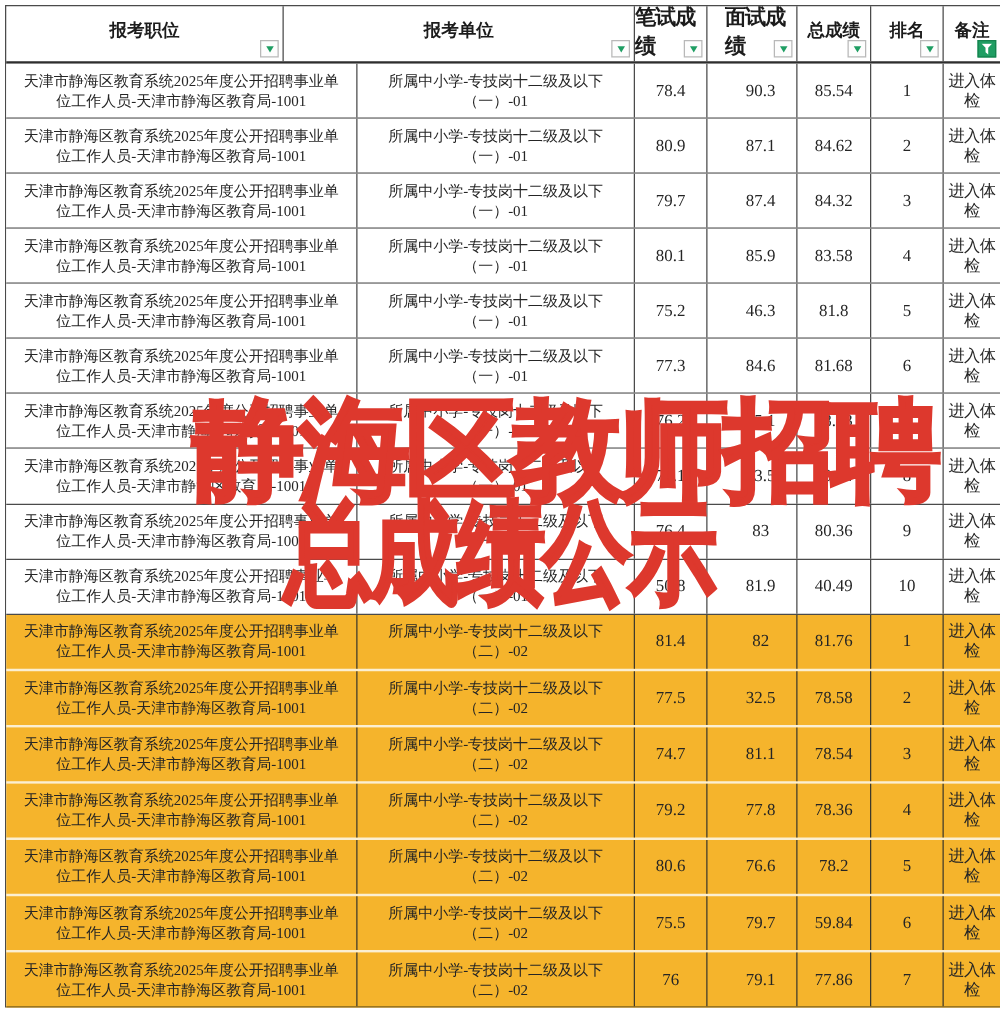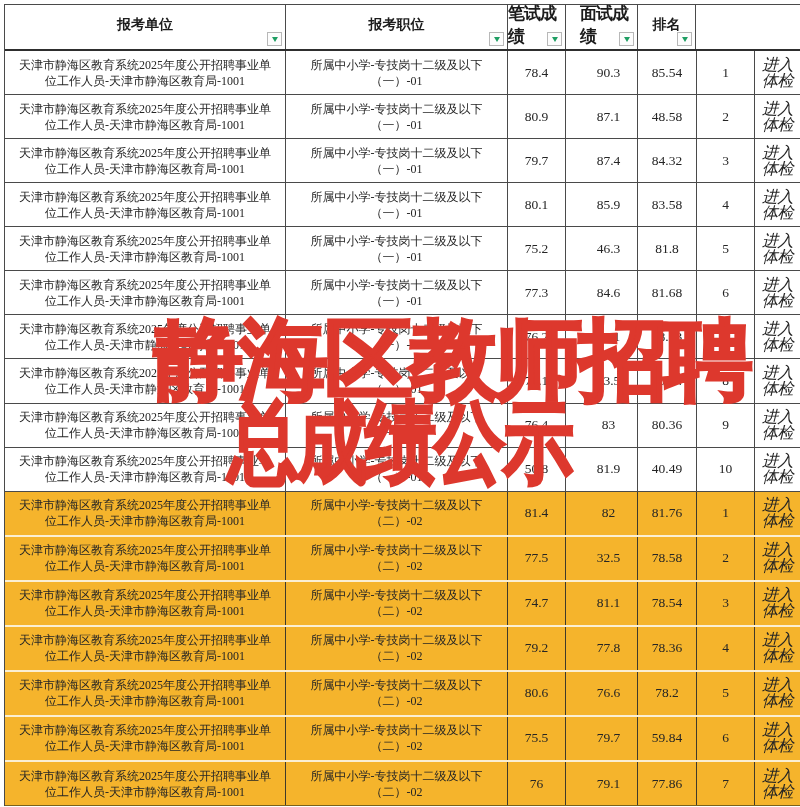--- a/index.html
+++ b/index.html
@@ -22,68 +22,80 @@
       border-top:5px solid #1f9e63;}
   .filter-btn.active{background:#1f9e63;border-color:#15824e;}
   .funnel{width:9px;height:9px;background:#ffffff;
       clip-path:polygon(0 0,100% 0,62% 42%,62% 100%,38% 80%,38% 42%);}
   
   #tbody{display:flex;flex-direction:column;height:755px;}
   .tr{flex:1 1 0;display:flex;border-bottom:1px solid #4a4a4a;background:#fff;}
   .td{box-sizing:border-box;border-right:1px solid #4a4a4a;
       display:flex;flex-direction:column;align-items:center;justify-content:center;
       text-align:center;font-size:12px;line-height:16px;color:#252525;padding:1px 2px;}
-  .td.c7{border-right:none;font-size:16px;letter-spacing:-0.5px;font-style:italic;}
+  .td.c7{border-right:none;font-size:13px;letter-spacing:-0.5px;}
   .num{font-size:13.5px;}
   .tr.hl{background:#f5b42c;}
   .tr.hl .td{border-right-color:#3f3a2a;}
   .tr.hl{border-bottom:2px solid #fbefd2;}
   .tr.hl:last-child{border-bottom:1px solid #7c611c;}
   
   .wm{position:absolute;left:0;width:800px;text-align:center;z-index:5;pointer-events:none;
       font-family:"Liberation Sans",sans-serif;font-weight:900;color:#dd382d;
       -webkit-text-stroke:3px #dd382d;
       text-shadow:0 0 2px rgba(255,255,255,0.75), 0 0 1px rgba(255,255,255,0.9);}
   .wm1{top:316px;font-size:88px;line-height:1;transform:translateX(52px);letter-spacing:-3px;}
   .wm2{top:399px;font-size:88px;line-height:1;transform:scaleX(0.8);letter-spacing:-2px;}
 </style>
 </head>
 <body>
 
 <div class="page">
   <div class="table">
     <div class="thead">
+      <div class="hc c2">
+        <span class="hlabel">报考职位</span>
+        <span class="filter-btn">
+            <i class="tri"></i>
+          </span>
+      </div>
       <div class="hc c1">
         <span class="hlabel">报考单位</span>
         <span class="filter-btn">
             <i class="tri"></i>
           </span>
       </div>
-      <div class="hc c2">
-        <span class="hlabel">报考职位</span>
-        <span class="filter-btn">
-            <i class="tri"></i>
-          </span>
-      </div>
       <div class="hc c3">
         <span class="hlabel">笔试成绩</span>
         <span class="filter-btn">
             <i class="tri"></i>
           </span>
       </div>
       <div class="hc c4">
         <span class="hlabel">面试成绩</span>
         <span class="filter-btn">
             <i class="tri"></i>
           </span>
       </div>
+      <div class="hc c5">
+        <span class="hlabel">总成绩</span>
+        <span class="filter-btn">
+            <i class="tri"></i>
+          </span>
+      </div>
       <div class="hc c6">
         <span class="hlabel">排名</span>
         <span class="filter-btn">
             <i class="tri"></i>
+          </span>
+      </div>
+      <div class="hc c7">
+        <span class="hlabel">备注</span>
+        <span class="filter-btn active">
+            <i class="funnel"></i>
           </span>
       </div>
     </div>
     <div id="tbody">
   <div class="tr">
     <div class="td c1">
       <span>天津市静海区教育系统2025年度公开招聘事业单</span>
       <span>位工作人员-天津市静海区教育局-1001</span>
     </div>
     <div class="td c2">
@@ -101,21 +113,21 @@
     <div class="td c1">
       <span>天津市静海区教育系统2025年度公开招聘事业单</span>
       <span>位工作人员-天津市静海区教育局-1001</span>
     </div>
     <div class="td c2">
       <span>所属中小学-专技岗十二级及以下</span>
       <span>（一）-01</span>
     </div>
     <div class="td c3 num">80.9</div>
     <div class="td c4 num">87.1</div>
-    <div class="td c5 num">48.58</div>
+    <div class="td c5 num">84.62</div>
     <div class="td c6 num">2</div>
     <div class="td c7">进入体检</div>
   </div>
 
   <div class="tr">
     <div class="td c1">
       <span>天津市静海区教育系统2025年度公开招聘事业单</span>
       <span>位工作人员-天津市静海区教育局-1001</span>
     </div>
     <div class="td c2">

